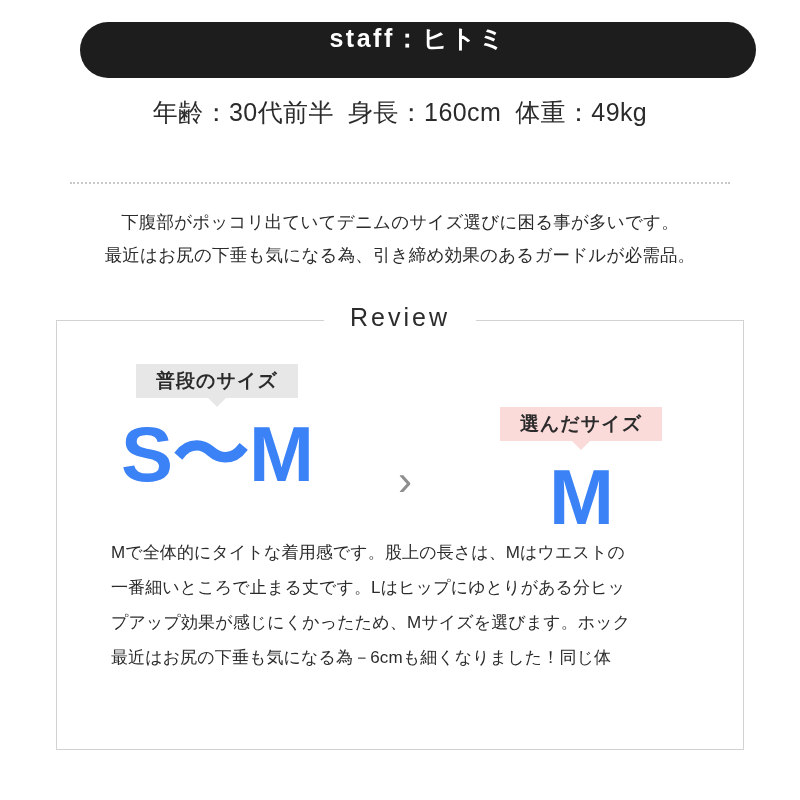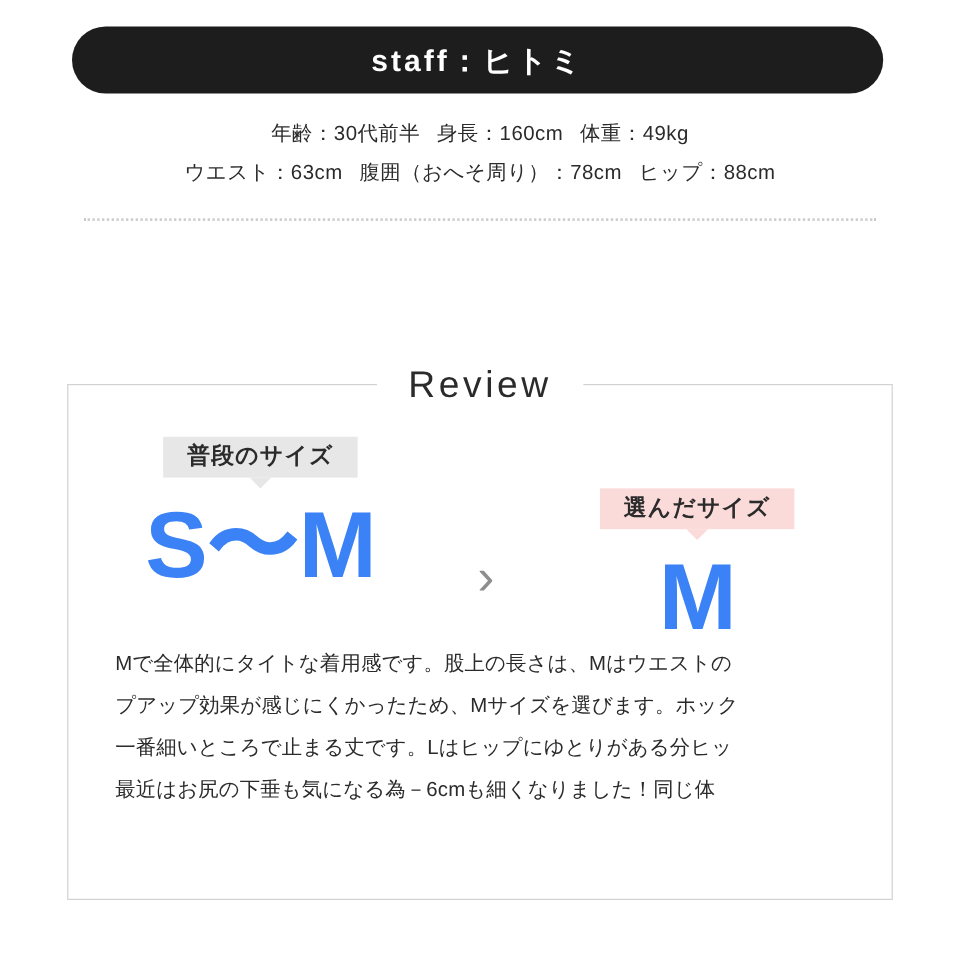--- a/index.html
+++ b/index.html
@@ -17,47 +17,47 @@
   .page {
     position: relative;
     width: 800px;
     height: 800px;
     box-sizing: border-box;
   }
 
   
   .header-pill {
     position: absolute;
-    left: 60px;
+    left: 80px;
     top: 22px;
     width: 676px;
     height: 56px;
     background: #1d1d1d;
     border-radius: 28px;
     display: flex;
-    align-items: center;
+    align-items: flex-start;
     justify-content: center;
   }
   .header-pill-text {
     color: #ffffff;
     font-size: 25px;
     letter-spacing: 2.5px;
     font-weight: 700;
   }
 
   
   .specs {
     position: absolute;
     left: 0;
     top: 96px;
     width: 800px;
     text-align: center;
   }
   .spec-line {
-    font-size: 17px;
+    font-size: 25px;
     line-height: 32px;
     letter-spacing: 0.4px;
     color: #2b2b2b;
     white-space: nowrap;
   }
   .spec-line .gap {
     display: inline-block;
     width: 14px;
   }
 
@@ -97,21 +97,21 @@
     border: 1px solid #d2d2d2;
     box-sizing: border-box;
   }
   .review-title {
     position: absolute;
     left: 50%;
     top: 303px;
     transform: translateX(-50%);
     background: #ffffff;
     padding: 0 26px;
-    font-size: 31px;
+    font-size: 25px;
     letter-spacing: 3px;
     color: #2b2b2b;
     font-weight: 400;
     white-space: nowrap;
   }
 
   
   .size-row {
     position: absolute;
     left: 56px;
@@ -173,21 +173,21 @@
     font-weight: 300;
     line-height: 1;
   }
 
   
   .review-body {
     position: absolute;
     left: 56px;
     top: 535px;
     width: 688px;
-    padding: 0 40px;
+    padding: 0 55px;
     box-sizing: border-box;
   }
   .review-body p {
     margin: 0;
     font-size: 17px;
     line-height: 35px;
     letter-spacing: 0.1px;
     color: #2b2b2b;
     white-space: nowrap;
   }
@@ -198,45 +198,46 @@
 <div class="page">
 
   <div class="header-pill">
     <span class="header-pill-text">staff：ヒトミ</span>
   </div>
 
   <div class="specs">
     <div class="spec-line">
       <span>年齢：30代前半</span><span class="gap"></span><span>身長：160cm</span><span class="gap"></span><span>体重：49kg</span>
     </div>
-    <div class="spec-line">
-      <span>ウエスト：63cm</span><span class="gap"></span><span>腹囲（おへそ周り）：78cm</span><span class="gap"></span><span>ヒップ：88cm</span>
-    </div>
   </div>
 
   <div class="divider"></div>
 
+  <div class="comment">
+    <div class="comment-line">下腹部がポッコリ出ていてデニムのサイズ選びに困る事が多いです。</div>
+    <div class="comment-line">最近はお尻の下垂も気になる為、引き締め効果のあるガードルが必需品。</div>
+  </div>
 
   <div class="review-frame"></div>
   <div class="review-title">Review</div>
 
   <div class="size-row">
     <div class="size-col left">
       <div class="size-tag grey">普段のサイズ</div>
       <div class="size-value">S〜M</div>
     </div>
 
     <div class="arrow">›</div>
 
     <div class="size-col right">
       <div class="size-tag pink">選んだサイズ</div>
       <div class="size-value">M</div>
     </div>
   </div>
 
   <div class="review-body">
     <p>Mで全体的にタイトな着用感です。股上の長さは、Mはウエストの</p>
+    <p>一番細いところで止まる丈です。Lはヒップにゆとりがある分ヒッ</p>
     <p>プアップ効果が感じにくかったため、Mサイズを選びます。ホック</p>
-    <p>一番細いところで止まる丈です。Lはヒップにゆとりがある分ヒッ</p>
     <p>最近はお尻の下垂も気になる為－6cmも細くなりました！同じ体</p>
   </div>
 
 </div>
 
 </body></html>

